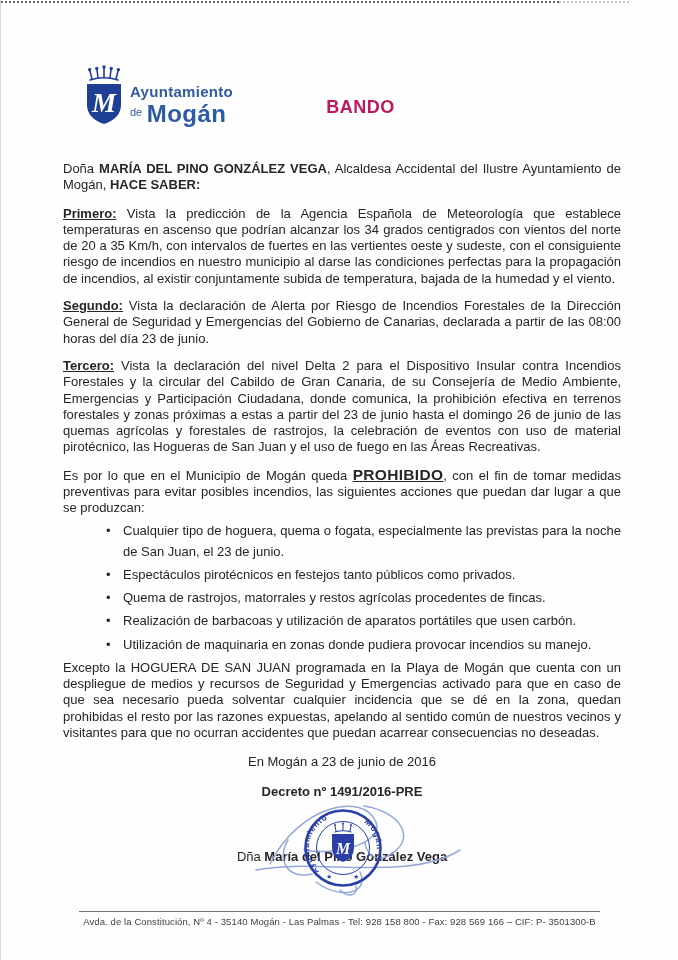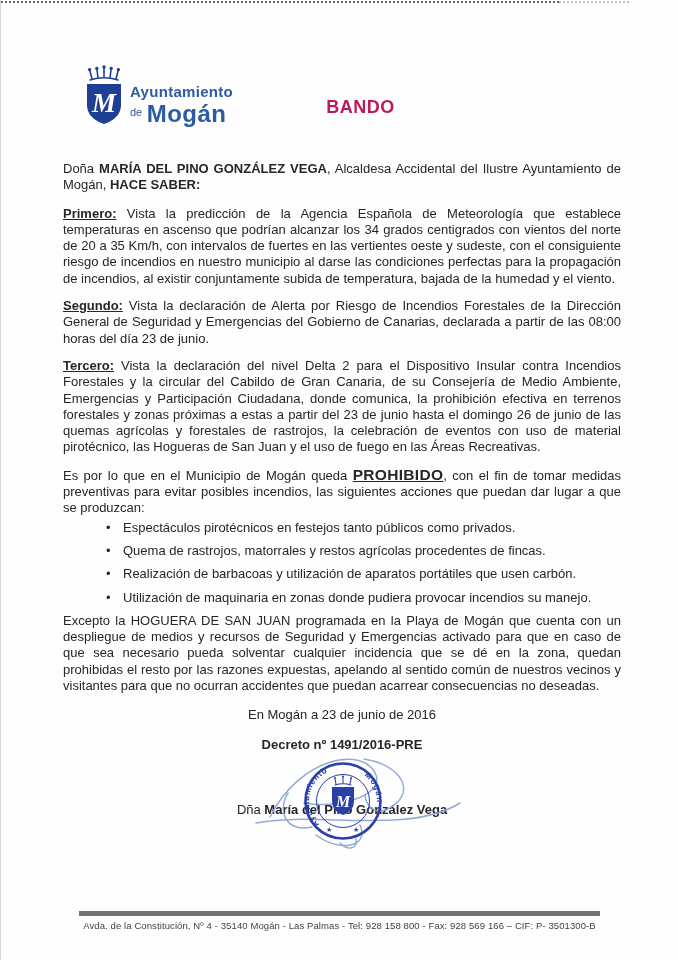--- a/index.html
+++ b/index.html
@@ -57,21 +57,21 @@
   .closing{position:relative;text-align:center;margin-top:13px;}
   .closing p{margin:0 0 13px;text-align:center;}
   .closing .decree{font-weight:bold;margin-bottom:0;}
   .closing .signer-name{margin-top:49px;margin-bottom:0;}
   .signer-name b{font-weight:bold;}
   .seal-svg{position:absolute;left:50%;margin-left:-120px;top:28px;pointer-events:none;z-index:3;}
 
   
   .footer{
     position:absolute;left:78px;right:78px;top:911px;
-    border-top:5px solid #737373;padding-top:4px;
+    border-top:1px solid #737373;padding-top:4px;
     font-size:9.5px;color:#3f3f3f;text-align:center;letter-spacing:.1px;
   }
 </style>
 </head>
 <body>
 
 <div class="page">
 
   <div class="scan-top"></div>
   <div class="scan-top2"></div>
@@ -114,20 +114,21 @@
 
     <p class="section"><span class="sec-label">Primero:</span><span> Vista la predicción de la Agencia Española de Meteorología que establece temperaturas en ascenso que podrían alcanzar los 34 grados centigrados con vientos del norte de 20 a 35 Km/h, con intervalos de fuertes en las vertientes oeste y sudeste, con el consiguiente riesgo de incendios en nuestro municipio al darse las condiciones perfectas para la propagación de incendios, al existir conjuntamente subida de temperatura, bajada de la humedad y el viento.</span></p>
 
     <p class="section"><span class="sec-label">Segundo:</span><span> Vista la declaración de Alerta por Riesgo de Incendios Forestales de la Dirección General de Seguridad y Emergencias del Gobierno de Canarias, declarada a partir de las 08:00 horas del día 23 de junio.</span></p>
 
     <p class="section tercero"><span class="sec-label">Tercero:</span><span> Vista la declaración del nivel Delta 2 para el Dispositivo Insular contra Incendios Forestales y la circular del Cabildo de Gran Canaria, de su Consejería de Medio Ambiente, Emergencias y Participación Ciudadana, donde comunica, la prohibición efectiva en terrenos forestales y zonas próximas a estas a partir del 23 de junio hasta el domingo 26 de junio de las quemas agrícolas y forestales de rastrojos, la celebración de eventos con uso de material pirotécnico, las Hogueras de San Juan y el uso de fuego en las Áreas Recreativas.</span></p>
 
     <p class="prohib"><span>Es por lo que en el Municipio de Mogán queda </span><span class="prohibido">PROHIBIDO</span><span>, con el fin de tomar medidas preventivas para evitar posibles incendios, las siguientes acciones que puedan dar lugar a que se produzcan:</span></p>
 
     <ul class="bullets">
+      <li class="wide">Cualquier tipo de hoguera, quema o fogata, especialmente las previstas para la noche de San Juan, el 23 de junio.</li>
       <li>Espectáculos pirotécnicos en festejos tanto públicos como privados.</li>
       <li>Quema de rastrojos, matorrales y restos agrícolas procedentes de fincas.</li>
       <li>Realización de barbacoas y utilización de aparatos portátiles que usen carbón.</li>
       <li>Utilización de maquinaria en zonas donde pudiera provocar incendios su manejo.</li>
     </ul>
 
     <p class="exception">Excepto la HOGUERA DE SAN JUAN programada en la Playa de Mogán que cuenta con un despliegue de medios y recursos de Seguridad y Emergencias activado para que en caso de que sea necesario pueda solventar cualquier incidencia que se dé en la zona, quedan prohibidas el resto por las razones expuestas, apelando al sentido común de nuestros vecinos y visitantes para que no ocurran accidentes que puedan acarrear consecuencias no deseadas.</p>
 
     <div class="closing">
       <p>En Mogán a 23 de junio de 2016</p>

